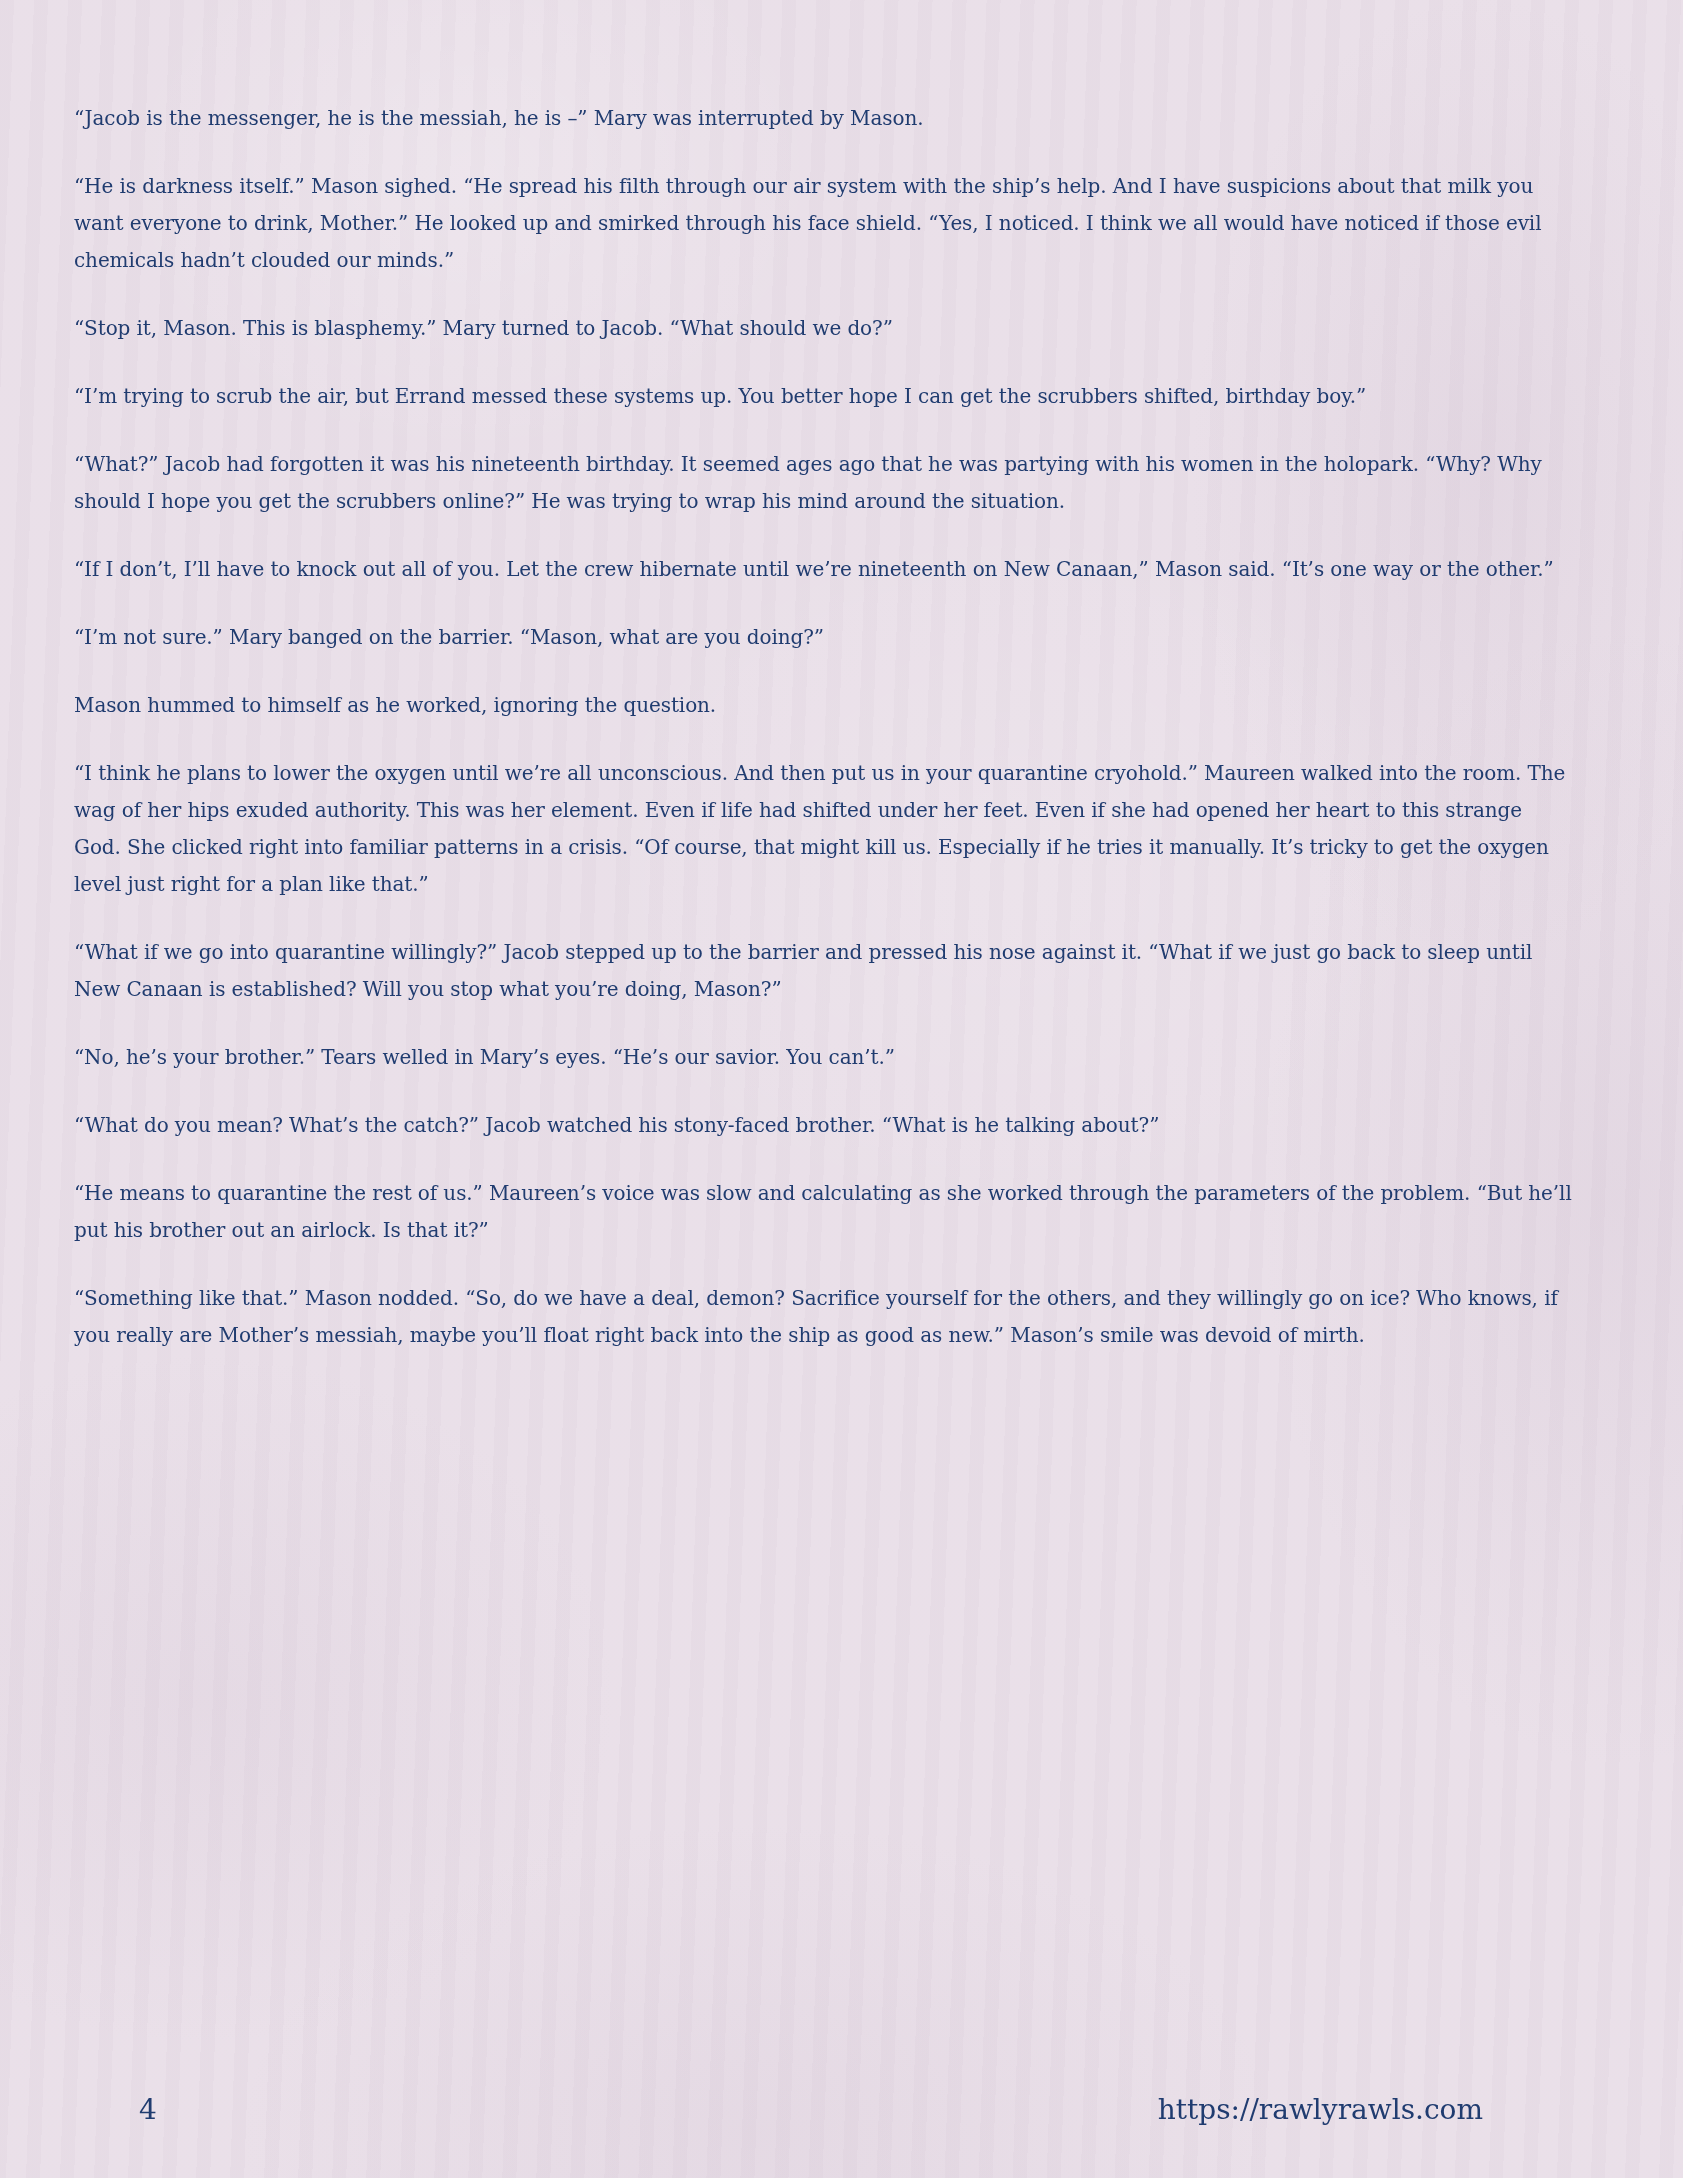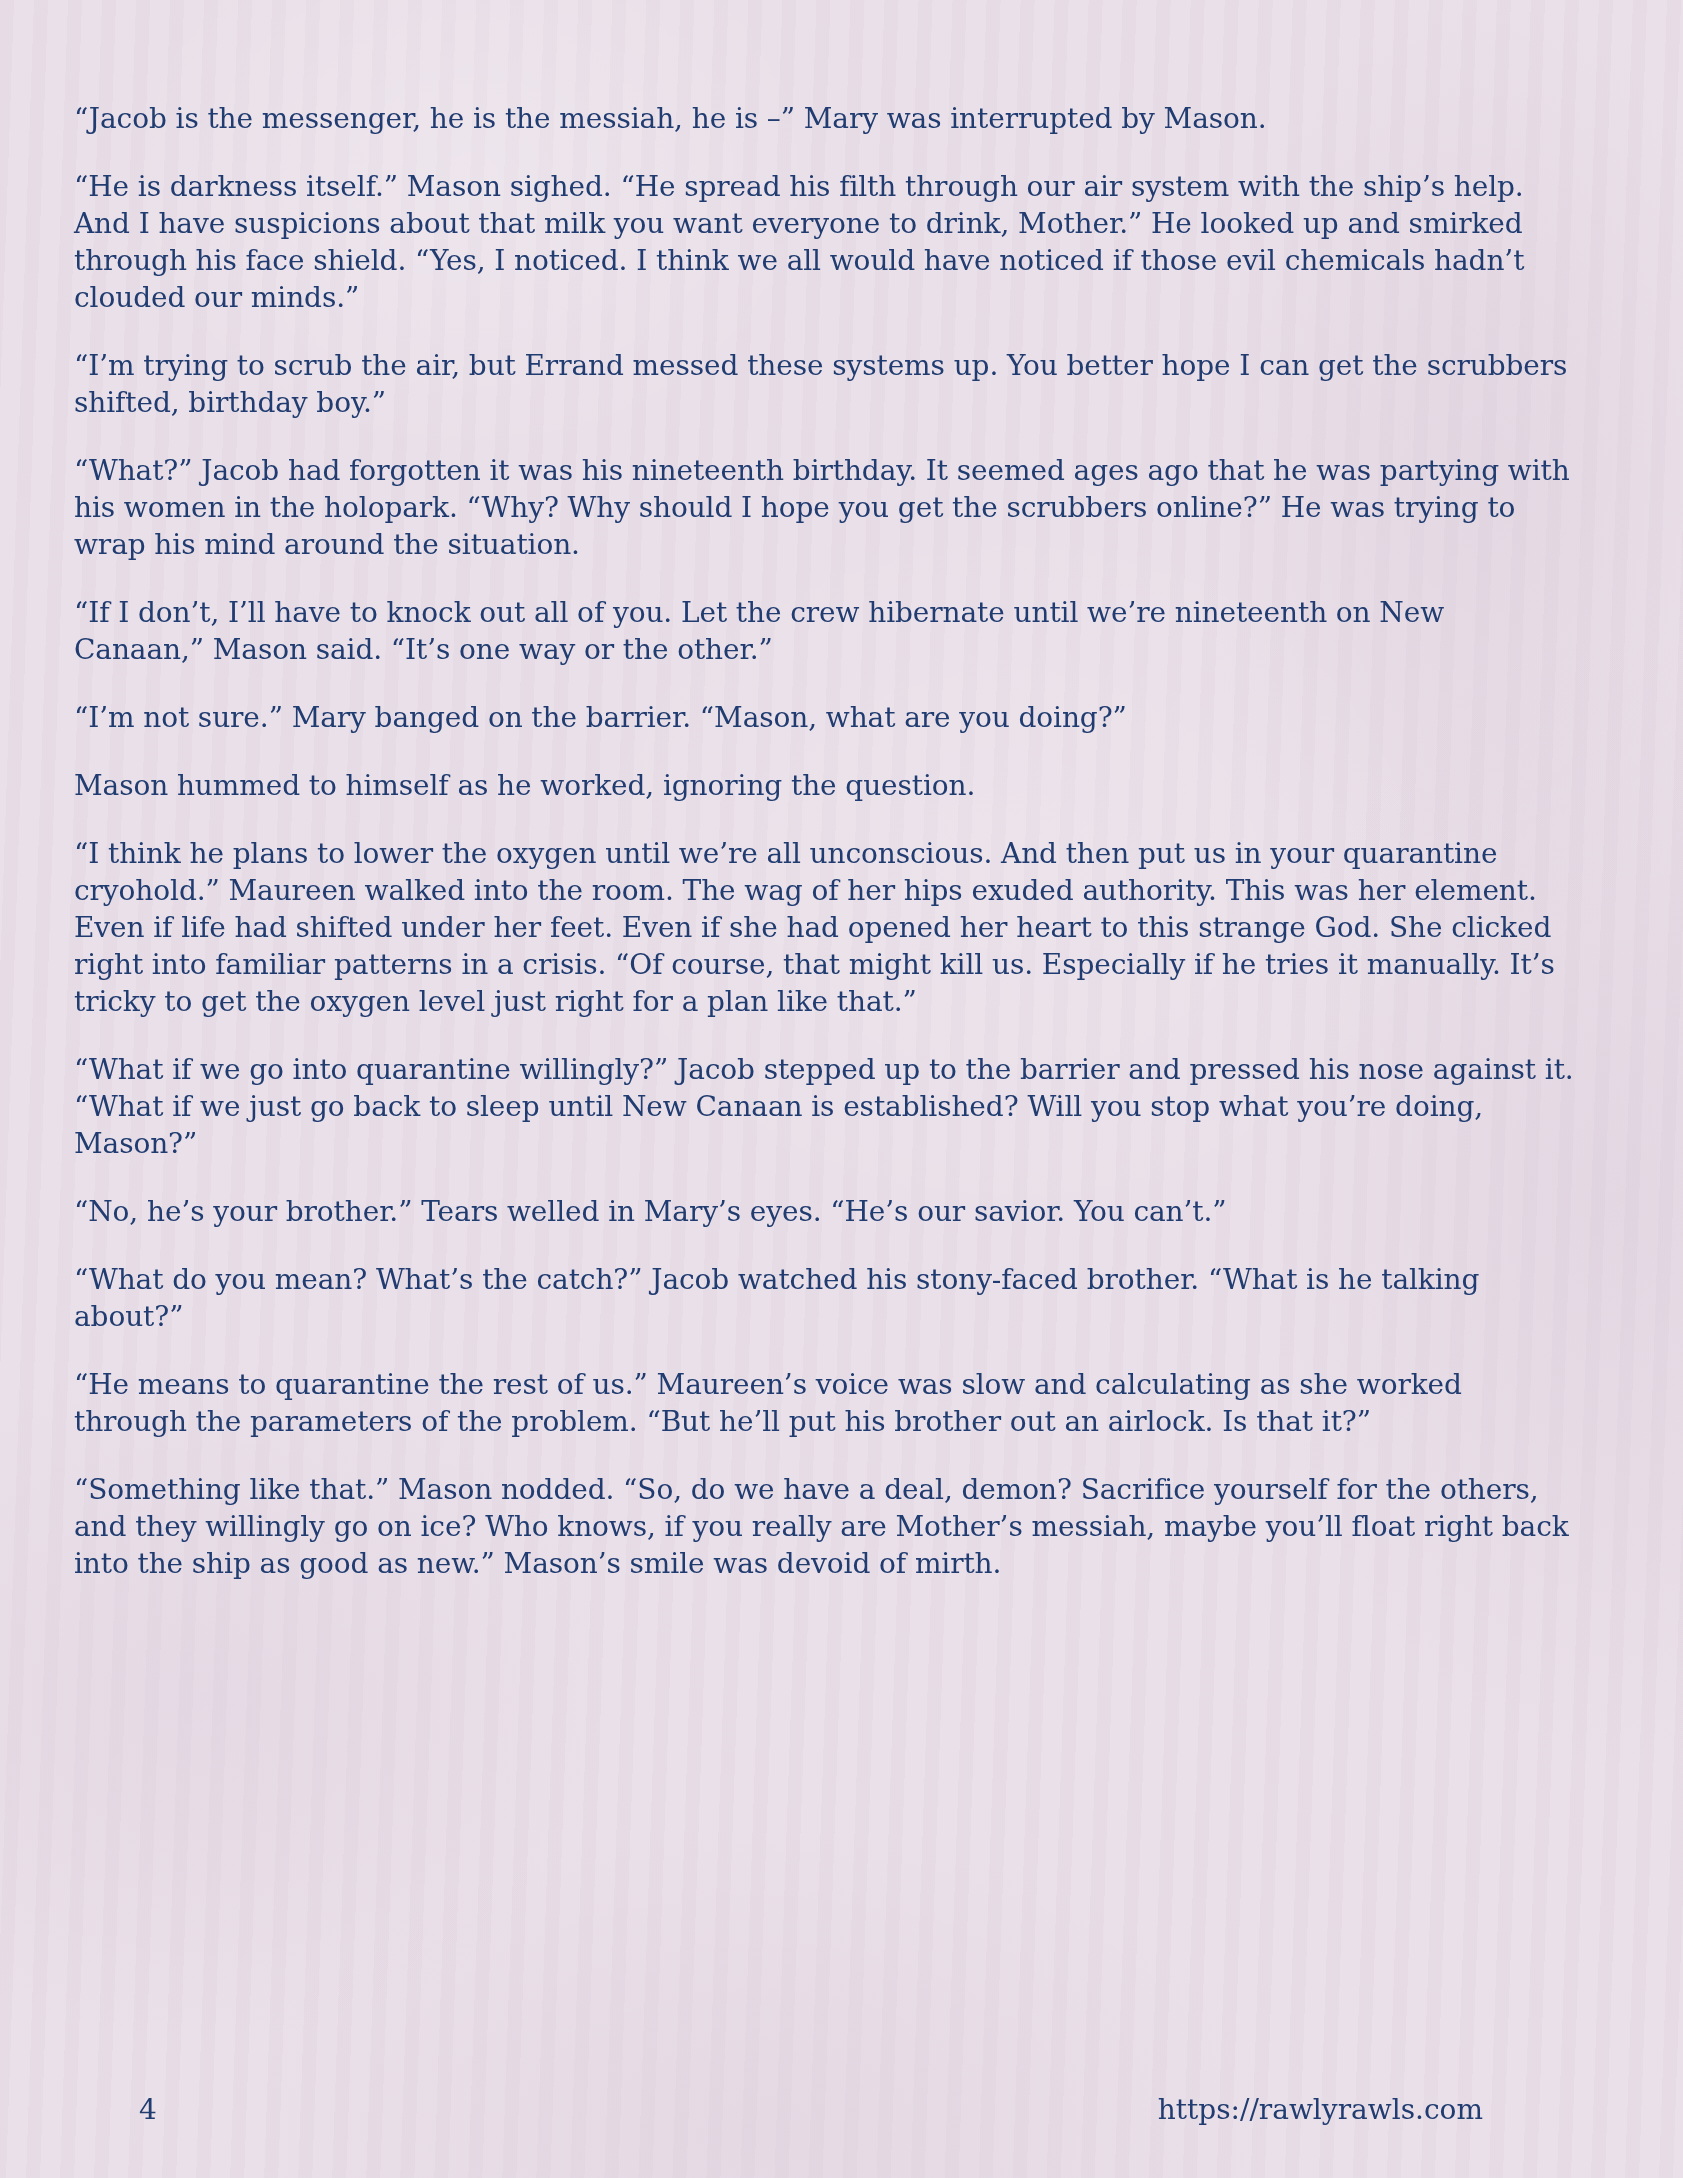--- a/index.html
+++ b/index.html
@@ -30,21 +30,21 @@
   }
   .story {
     position: absolute;
     left: 74px;
     top: 100px;
     width: 1500px;
     color: var(--text-color, #203c70);
   }
   .story p {
     margin: 0 0 31px 0;
-    font-size: 28px;
+    font-size: 20px;
     line-height: 37px;
     letter-spacing: -0.1px;
     text-align: left;
   }
   .page-footer {
     position: absolute;
     left: 139px;
     right: 200px;
     top: 2091px;
     display: flex;
@@ -63,20 +63,21 @@
 </style>
 </head>
 <body style="--text-color: #203c70; background-color: rgb(233, 223, 232);">
 
 <div class="paper-texture"></div>
 
 <div class="story">
 
 <p>“Jacob is the messenger, he is the messiah, he is –” Mary was interrupted by Mason.</p>
     <p>“He is darkness itself.” Mason sighed. “He spread his filth through our air system with the ship’s help. And I have suspicions about that milk you want everyone to drink, Mother.” He looked up and smirked through his face shield. “Yes, I noticed. I think we all would have noticed if those evil chemicals hadn’t clouded our minds.”</p>
+    <p>“Stop it, Mason. This is blasphemy.” Mary turned to Jacob. “What should we do?”</p>
     <p>“I’m trying to scrub the air, but Errand messed these systems up. You better hope I can get the scrubbers shifted, birthday boy.”</p>
     <p>“What?” Jacob had forgotten it was his nineteenth birthday. It seemed ages ago that he was partying with his women in the holopark. “Why? Why should I hope you get the scrubbers online?” He was trying to wrap his mind around the situation.</p>
     <p>“If I don’t, I’ll have to knock out all of you. Let the crew hibernate until we’re nineteenth on New Canaan,” Mason said. “It’s one way or the other.”</p>
     <p>“I’m not sure.” Mary banged on the barrier. “Mason, what are you doing?”</p>
     <p>Mason hummed to himself as he worked, ignoring the question.</p>
     <p>“I think he plans to lower the oxygen until we’re all unconscious. And then put us in your quarantine cryohold.” Maureen walked into the room. The wag of her hips exuded authority. This was her element. Even if life had shifted under her feet. Even if she had opened her heart to this strange God. She clicked right into familiar patterns in a crisis. “Of course, that might kill us. Especially if he tries it manually. It’s tricky to get the oxygen level just right for a plan like that.”</p>
     <p>“What if we go into quarantine willingly?” Jacob stepped up to the barrier and pressed his nose against it. “What if we just go back to sleep until New Canaan is established? Will you stop what you’re doing, Mason?”</p>
     <p>“No, he’s your brother.” Tears welled in Mary’s eyes. “He’s our savior. You can’t.”</p>
     <p>“What do you mean? What’s the catch?” Jacob watched his stony-faced brother. “What is he talking about?”</p>
     <p>“He means to quarantine the rest of us.” Maureen’s voice was slow and calculating as she worked through the parameters of the problem. “But he’ll put his brother out an airlock. Is that it?”</p>

